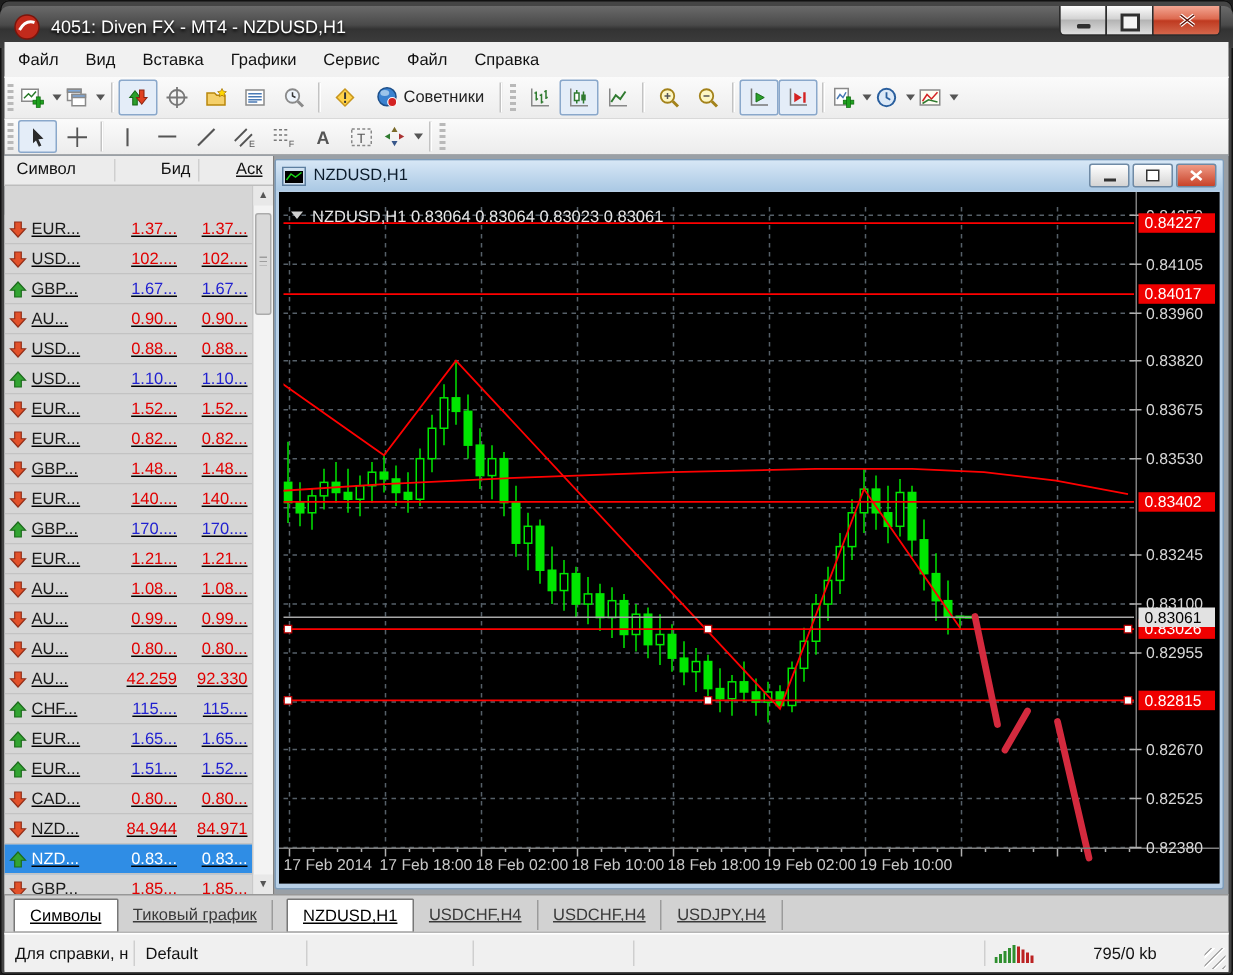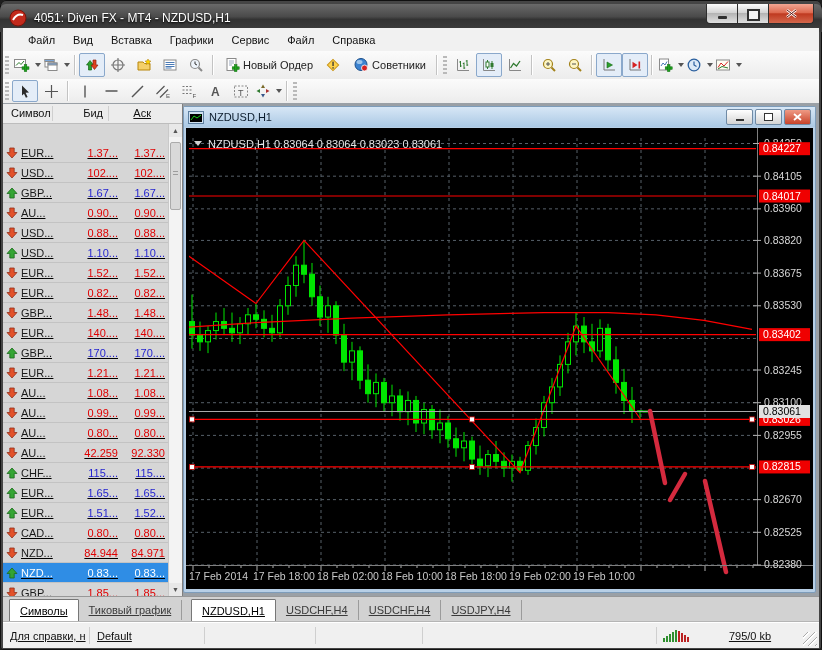--- a/index.html
+++ b/index.html
@@ -16,21 +16,21 @@
   .win-btn{width:30px;height:19px;border:1px solid #2d2d2d;border-top:none;margin-left:-1px;
     background:linear-gradient(#fdfdfd,#d3d3d3 45%,#b4b4b4 50%,#e0e0e0);
     display:flex;align-items:center;justify-content:center;}
   .win-btn:first-child{border-radius:0 0 0 4px;}
   .win-btn.close{width:44px;border-radius:0 0 4px 0;
     background:linear-gradient(#f3a693,#dd6a50 45%,#bf3a20 52%,#d4674c);}
   .g-min{width:9px;height:3px;background:#2f2f2f;border-radius:1px;margin-top:7px;}
   .g-rest{width:9px;height:8px;border:2px solid #2f2f2f;background:#f4f4f4;margin-top:2px;}
   
   .menubar{position:absolute;top:28px;left:3px;right:3px;height:23px;background:#f1f1f1;
-    display:flex;align-items:center;padding-left:16px;border-bottom:1px solid #dcdcdc;color:#111;}
+    display:flex;align-items:center;padding-left:0;border-bottom:1px solid #dcdcdc;color:#111;}
   .menu-item{padding:3px 9px;}
   .toolbar{position:absolute;left:3px;right:3px;display:flex;align-items:center;
     background:linear-gradient(#fbfbfb,#ececec);color:#222;}
   #tb1{top:51px;height:28px;border-bottom:1px solid #d6d6d6;}
   #tb2{top:79px;height:24px;border-bottom:1px solid #c8c8c8;}
   .handle{width:4px;height:18px;margin:0 3px 0 2px;flex:0 0 auto;
     background:repeating-linear-gradient(180deg,#b9b9b9 0 2px,transparent 2px 4px);}
   .sep{width:1px;height:20px;background:#c3c3c3;border-right:1px solid #fff;margin:0 3px;flex:0 0 auto;}
   .tbtn{height:22px;min-width:24px;display:flex;align-items:center;justify-content:center;
     border:1px solid transparent;border-radius:2px;gap:3px;flex:0 0 auto;}
@@ -44,21 +44,21 @@
   .tf.active{background:#fbfaf7;border-color:#b3b3b3;}
   
   .main-bg{position:absolute;top:103px;left:3px;right:3px;height:493px;background:#9aa0a6;}
   
   .market-watch{position:absolute;left:3px;top:104px;width:179px;height:492px;background:#d6d6d6;
     border-right:1px solid #7f7f7f;}
   .mw-title{height:20px;background:linear-gradient(#ffffff,#dcebf7);border-bottom:1px solid #aac2d8;
     display:flex;align-items:center;padding:0 5px;color:#123;}
   .mw-title .x{margin-left:auto;font-weight:bold;color:#345;width:12px;text-align:center;}
   .mw-cols{display:flex;height:19px;align-items:center;background:#ececec;
-    border-bottom:1px solid #bdbdbd;padding-right:27px;color:#111;}
+    border-bottom:1px solid #bdbdbd;padding-right:3px;color:#111;}
   .c-sym{flex:1;padding-left:8px;border-right:1px solid #cfcfcf;height:15px;line-height:15px;}
   .c-bid{width:50px;text-align:right;padding-right:5px;border-right:1px solid #cfcfcf;height:15px;line-height:15px;}
   .c-ask{width:42px;text-align:right;padding-right:4px;height:15px;line-height:15px;text-decoration:underline;}
   .mw-rows{position:absolute;top:39px;left:0;right:13px;bottom:0;overflow:hidden;}
   .mw-row{height:19px;border-bottom:1px solid #c3c3c3;display:flex;align-items:center;background:#d6d6d6;text-decoration:underline;}
   .mw-row .ic{width:13px;height:12px;margin:0 2px 0 3px;flex:0 0 auto;}
   .mw-row .sym{flex:1;color:#1a1a1a;}
   .mw-row .bid{width:50px;text-align:right;padding-right:5px;}
   .mw-row .ask{width:42px;text-align:right;padding-right:4px;}
   .mw-row.down .bid,.mw-row.down .ask{color:#e00000;}
@@ -93,21 +93,21 @@
     border-top:1px solid #989898;display:flex;align-items:flex-start;}
   .mw-tabs{width:180px;display:flex;padding:2px 0 0 6px;}
   .chart-tabs{display:flex;padding:2px 0 0 2px;}
   .tab{padding:3px 10px;color:#3a3a3a;height:14px;line-height:14px;margin-top:1px;text-decoration:underline;}
   .tab.active{background:#fff;border:1px solid #777;color:#000;margin-top:0;padding-top:4px;border-radius:1px;}
   .tab.inactive{border-right:1px solid #9b9b9b;}
   
   .statusbar{position:absolute;left:3px;right:3px;top:622px;height:25px;background:#f0f0f0;
     border-top:1px solid #fff;box-shadow:0 -1px 0 #b5b5b5;display:flex;align-items:center;color:#111;}
   .sb-cell{height:17px;display:flex;align-items:center;padding:0 7px;border-right:1px solid #cfcfcf;
-    white-space:nowrap;overflow:hidden;text-decoration:underline;}
+    white-space:nowrap;overflow:hidden;}
   .sb-help{width:72px;flex:0 0 auto;}
   .sb-prof{width:100px;flex:0 0 auto;}
   .sb-e1{width:96px;flex:0 0 auto;}
   .sb-e2{width:92px;flex:0 0 auto;}
   .sb-spacer{flex:1;border-right:1px solid #cfcfcf;height:17px;}
   .sb-conn{padding:0 6px;border-right:none;}
   .sb-traffic{width:92px;justify-content:center;border-right:none;}
   .sb-grip{width:14px;height:14px;margin:6px 2px 0 0;
     background:repeating-linear-gradient(135deg,transparent 0 3px,#aaa 3px 4px,#fff 4px 5px);}
 </style>
@@ -195,29 +195,20 @@
         </svg>
     </div>
     <div class="tbtn">
       <svg width="16" height="16" viewBox="0 0 16 16">
           <circle cx="7" cy="7" r="4.5" fill="#eef4fb" stroke="#8a8a8a" stroke-width="1.2"></circle>
           <path d="M7 4.5 V7 L9 8" stroke="#333" fill="none"></path>
           <path d="M10.5 10.5 L14 14" stroke="#8a8a8a" stroke-width="2"></path>
         </svg>
     </div>
     <div class="sep"></div>
-    <div class="tbtn labeled">
-      <svg width="16" height="16" viewBox="0 0 16 16">
-          <rect x="3" y="1.5" width="9" height="12" fill="#fff" stroke="#8a8a8a"></rect>
-          <path d="M5 4 h5 M5 6 h5 M5 8 h3" stroke="#9aa7bd"></path>
-          <rect x="8.2" y="9.8" width="7" height="2.6" fill="#1fa11f" stroke="#0c6b0c" stroke-width="0.5"></rect>
-          <rect x="10.4" y="7.6" width="2.6" height="7" fill="#1fa11f" stroke="#0c6b0c" stroke-width="0.5"></rect>
-        </svg>
-      <span>Новый Ордер</span>
-    </div>
     <div class="tbtn">
       <svg width="16" height="16" viewBox="0 0 16 16">
           <rect x="4" y="4" width="8" height="8" transform="rotate(45 8 8)" fill="#ffd24a" stroke="#c8961e"></rect>
           <rect x="7.4" y="4.6" width="1.3" height="4.4" fill="#333"></rect>
           <rect x="7.4" y="10.2" width="1.3" height="1.4" fill="#333"></rect>
         </svg>
     </div>
     <div class="tbtn labeled">
       <svg width="16" height="16" viewBox="0 0 16 16">
           <circle cx="8" cy="7.5" r="6" fill="#3b82d0" stroke="#1c4f8a"></circle>

